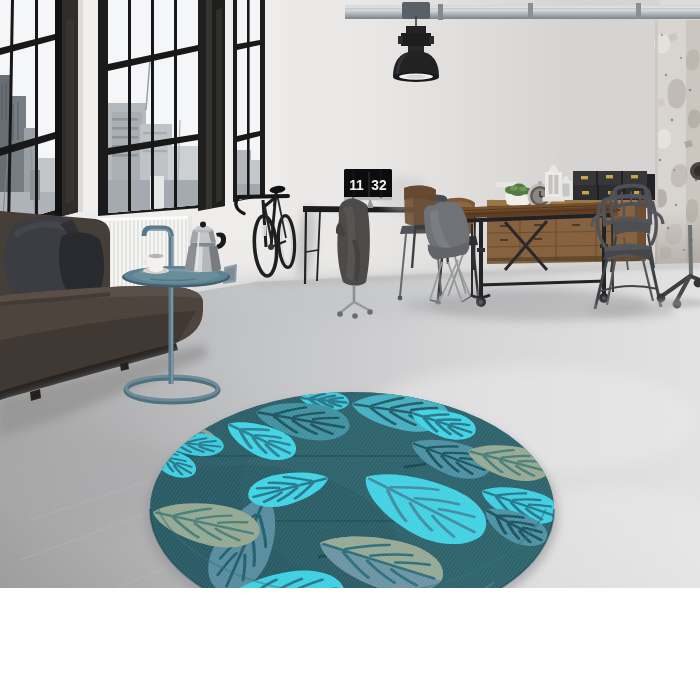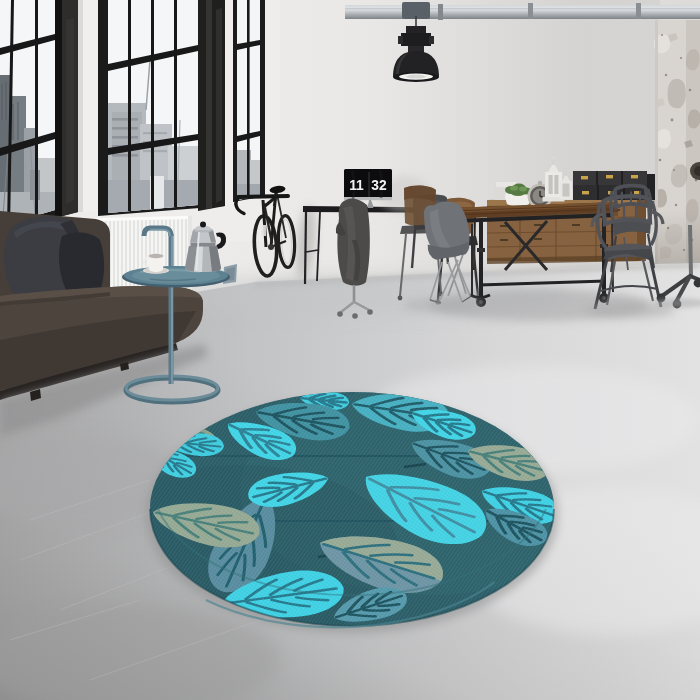--- a/index.html
+++ b/index.html
@@ -1,16 +1,16 @@
 <!DOCTYPE html>
 <html><head>
 <meta charset="utf-8">
 <style>
   html,body{margin:0;padding:0;background:#fff;}
-  #scene{width:700px;height:700px;position:relative;overflow:hidden;font-family:"Liberation Sans",sans-serif;}
+  #scene{width:700px;height:588px;position:relative;overflow:hidden;font-family:"Liberation Sans",sans-serif;}
 </style>
 </head>
 <body>
 <div id="scene">
 <svg width="700" height="700" viewBox="0 0 700 700" xmlns="http://www.w3.org/2000/svg">
 <defs>
   <linearGradient id="wallG" x1="0" y1="0" x2="1" y2="0">
     <stop offset="0" stop-color="#f0efed"></stop>
     <stop offset="0.55" stop-color="#e9e8e6"></stop>
     <stop offset="0.8" stop-color="#e0dfdd"></stop>

